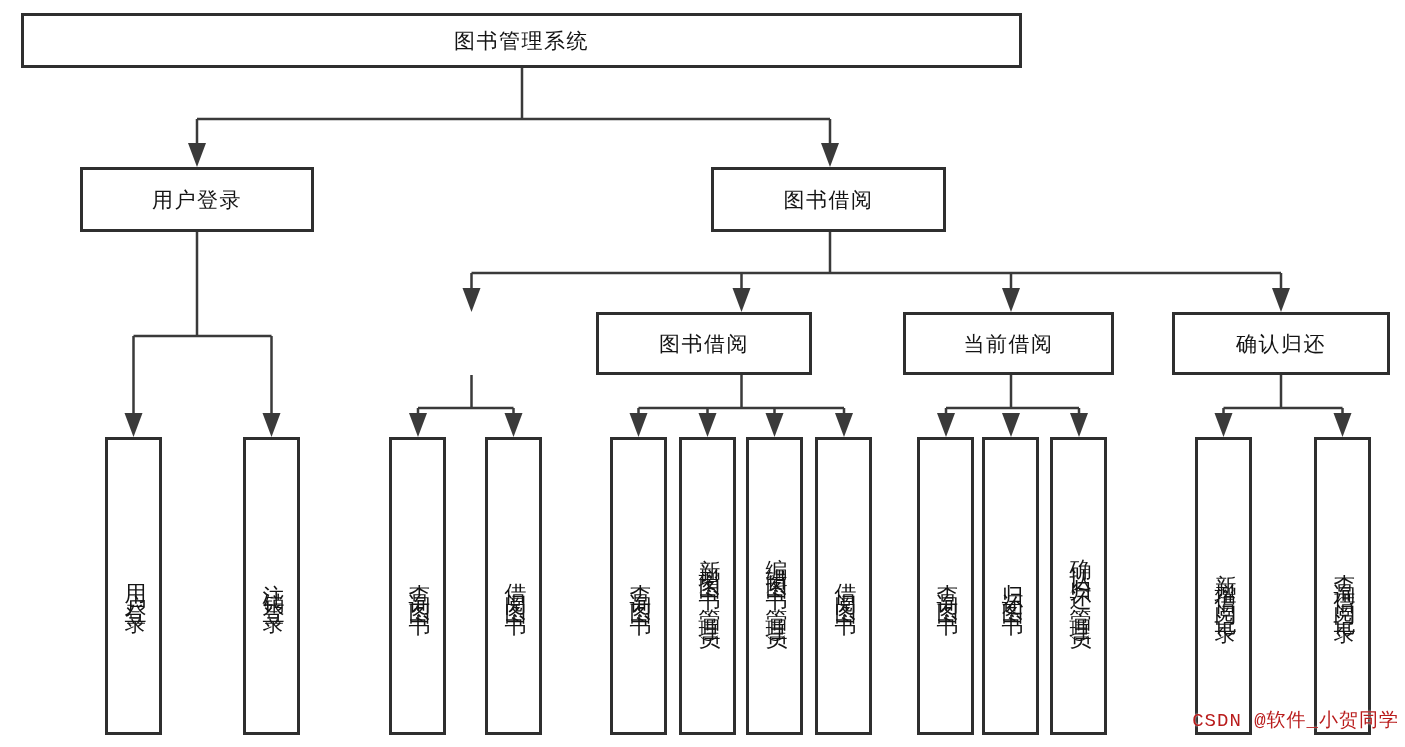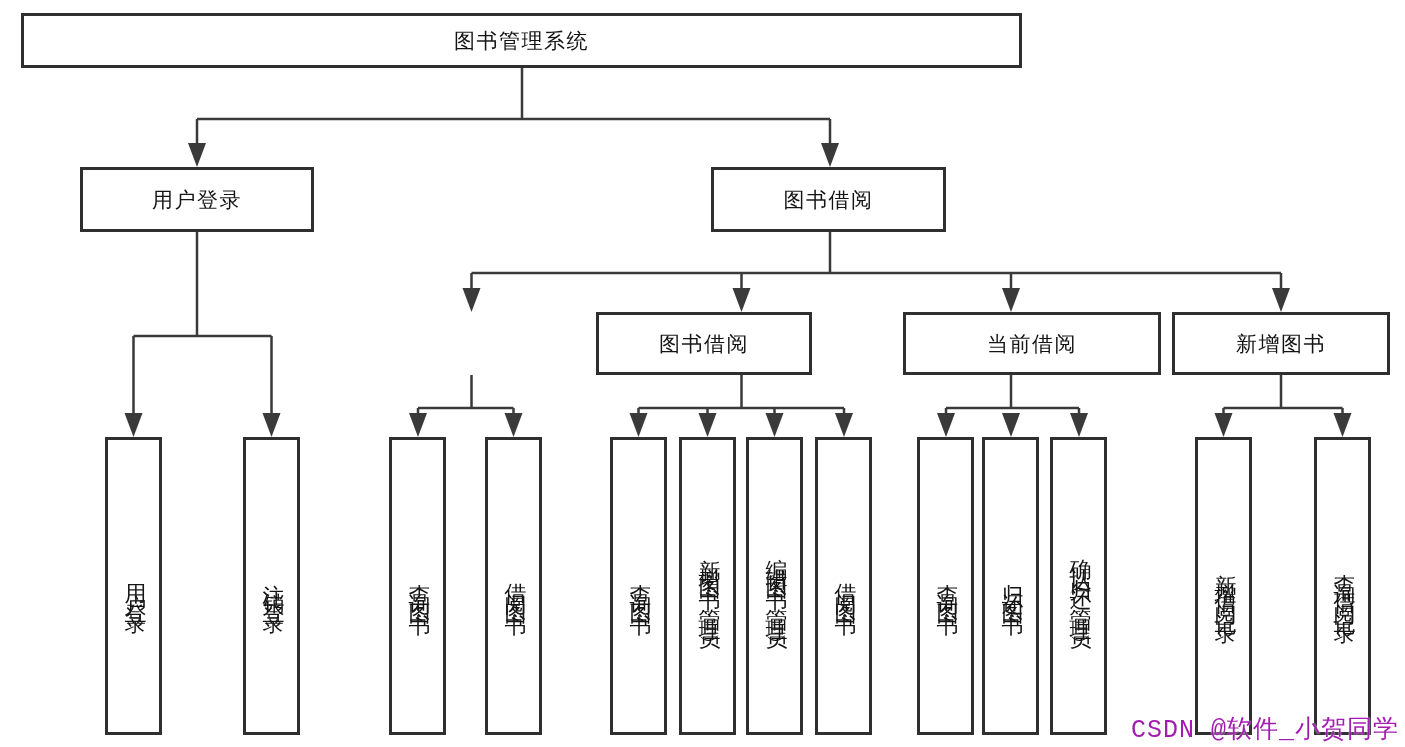--- a/index.html
+++ b/index.html
@@ -51,43 +51,43 @@
   }
   
   .n-root  { left: 21px;  top: 13px;  width: 1001px; height: 55px; }
   
   .n-login { left: 80px;  top: 167px; width: 234px;  height: 65px; }
   .n-mgmt  { left: 711px; top: 167px; width: 235px;  height: 65px; }
   
   .n-l3    { top: 312px; height: 63px; }
   .n-rec   { left: 363px;  width: 217px; }
   .n-bor   { left: 596px;  width: 216px; }
-  .n-cur   { left: 903px;  width: 258px; }
+  .n-cur   { left: 903px;  width: 211px; }
   .n-his   { left: 1172px; width: 218px; }
   
   .leaf    { top: 437px; height: 298px; width: 57px; }
   .lf-0  { left: 105px;  }
   .lf-1  { left: 243px;  }
   .lf-2  { left: 389px;  }
   .lf-3  { left: 485px;  }
   .lf-4  { left: 610px;  }
   .lf-5  { left: 679px;  }
   .lf-6  { left: 746px;  }
   .lf-7  { left: 815px;  }
   .lf-8  { left: 917px;  }
   .lf-9  { left: 982px;  }
   .lf-10 { left: 1050px; }
   .lf-11 { left: 1195px; }
   .lf-12 { left: 1314px; }
   .watermark {
     position: absolute;
     right: 6px;
-    bottom: 2px;
-    font-size: 25px;
-    color: #a21caf;
+    bottom: 14px;
+    font-size: 19px;
+    color: #b91c1c;
     letter-spacing: 1px;
     z-index: 5;
     text-shadow: 0 0 2px #ffffff;
   }
 </style>
 </head>
 <body>
 
 <div class="stage">
 
@@ -152,21 +152,21 @@
     <span>图书借阅</span>
   </div>
 
   <div class="node hnode n-l3 n-bor">
     <span>图书借阅</span>
   </div>
   <div class="node hnode n-l3 n-cur">
     <span>当前借阅</span>
   </div>
   <div class="node hnode n-l3 n-his">
-    <span>新增图书</span>
+    <span>确认归还</span>
   </div>
 
   <div class="node vnode leaf lf-0">
     <span class="vtext">用户登录</span>
   </div>
   <div class="node vnode leaf lf-1">
     <span class="vtext">注销登录</span>
   </div>
   <div class="node vnode leaf lf-2">
     <span class="vtext">查询图书</span>

